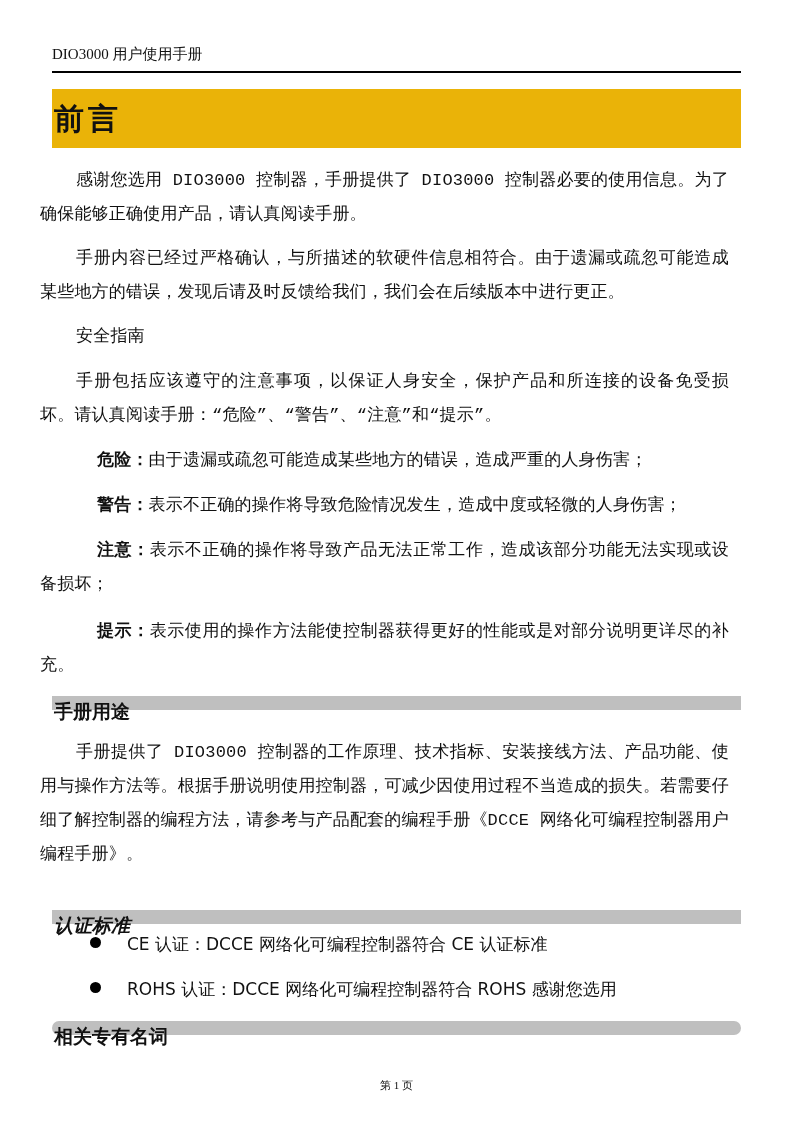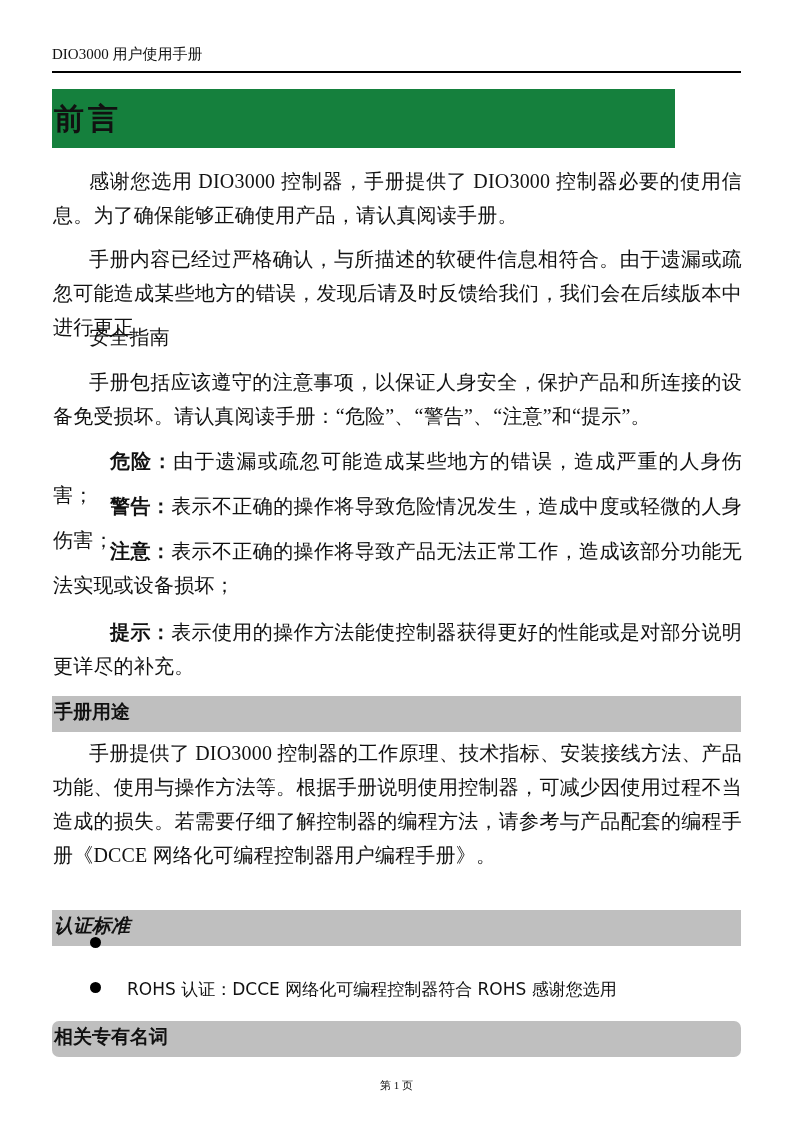--- a/index.html
+++ b/index.html
@@ -30,54 +30,54 @@
       left: 52px;
       top: 71px;
       width: 689px;
       height: 2px;
       background: #000000;
     }
     .title-bar {
       position: absolute;
       left: 52px;
       top: 89px;
-      width: 623px;
+      width: 689px;
       height: 59px;
-      background: #15803d;
+      background: #eab308;
     }
     .title-bar .title {
       position: absolute;
       left: 2px;
       top: 12px;
       font-family: "DejaVu Sans", "Liberation Sans", sans-serif;
       font-weight: bold;
       font-size: 30px;
       line-height: 36px;
       letter-spacing: 4px;
     }
     .para {
       position: absolute;
-      left: 53px;
+      left: 40px;
       width: 689px;
-      font-size: 20px;
+      font-size: 17px;
       line-height: 34px;
       text-indent: 36px;
       text-align: justify;
-      font-family: Liberation Serif, serif;
+      font-family: Liberation Mono, monospace;
       letter-spacing: 0.2px;
     }
     .para .label {
       font-weight: bold;
       margin-left: 21px;
     }
     .section-bar {
       position: absolute;
       left: 52px;
       width: 689px;
-      height: 36px;
+      height: 14px;
       background: #bfbfbf;
       text-align: right;
     }
     .section-bar .section-title {
       position: absolute;
       left: 2px;
       top: 2px;
       font-family: "DejaVu Sans", "Liberation Sans", sans-serif;
       font-weight: bold;
       font-size: 19px;
@@ -141,21 +141,21 @@
 
 <div class="section-bar" style="top:696px;">
   <span class="section-title">手册用途</span>
 </div>
 <div class="para" style="top:736px;">手册提供了 DIO3000 控制器的工作原理、技术指标、安装接线方法、产品功能、使用与操作方法等。根据手册说明使用控制器，可减少因使用过程不当造成的损失。若需要仔细了解控制器的编程方法，请参考与产品配套的编程手册《DCCE 网络化可编程控制器用户编程手册》。</div>
 
 <div class="section-bar" style="top:910px;font-style:italic;">
   <span class="section-title">认证标准</span>
 </div>
 <div class="bullet-item" style="top:932px;">
-  <span class="bullet-dot"></span>
+  <span class="bullet-dot"></span><span>CE 认证：DCCE 网络化可编程控制器符合 CE 认证标准</span>
 </div>
 <div class="bullet-item" style="top:977px;">
   <span class="bullet-dot"></span><span>ROHS 认证：DCCE 网络化可编程控制器符合 ROHS 感谢您选用</span>
 </div>
 
 <div class="section-bar" style="top:1021px;border-radius:7px;">
   <span class="section-title">相关专有名词</span>
 </div>
 
 <div class="page-footer">第 1 页</div>

